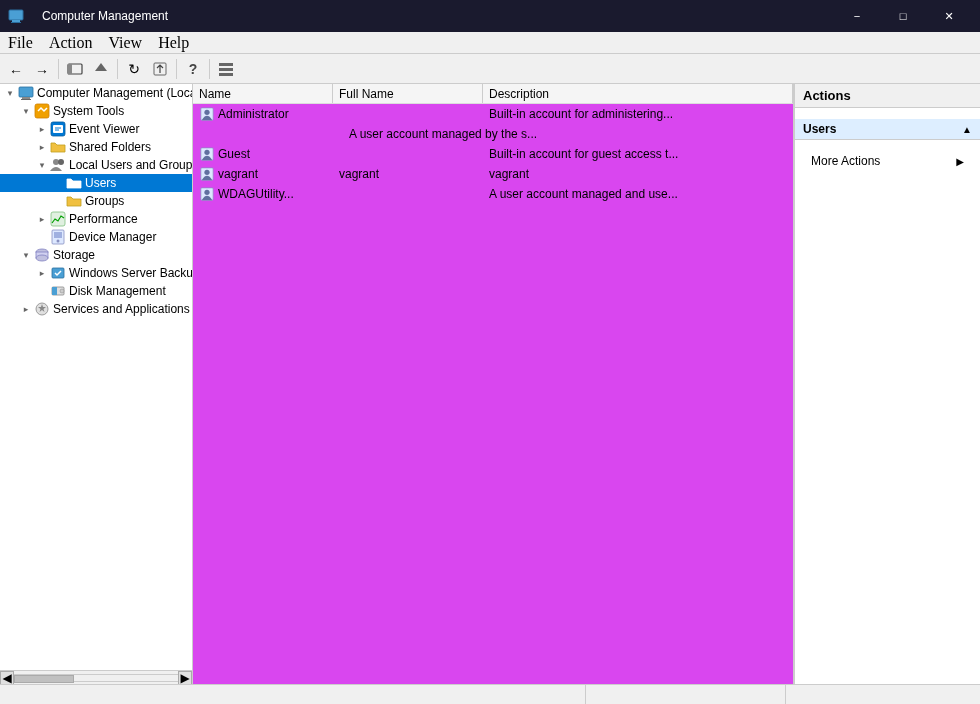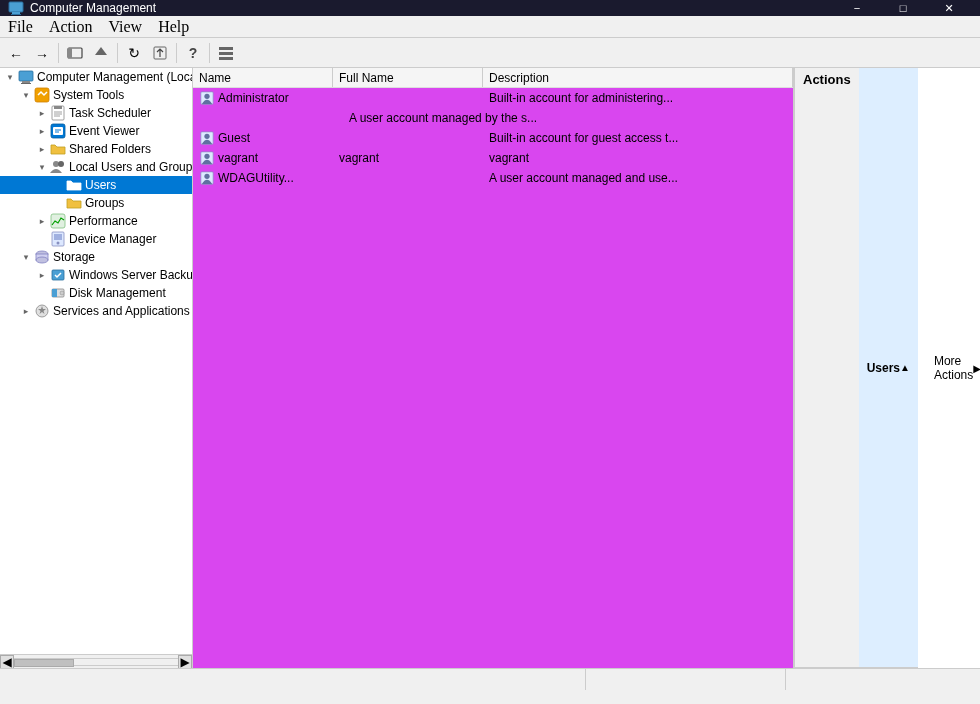--- a/index.html
+++ b/index.html
@@ -4,23 +4,24 @@
   <style>
     * { margin: 0; padding: 0; box-sizing: border-box; }
     body { font-family: 'Segoe UI', Tahoma, sans-serif; font-size: 12px; background: #f0f0f0; width: 980px; height: 704px; overflow: hidden; }
 
     
     #titlebar {
       background: #1a1a2e;
       height: 16px;
       display: flex;
       align-items: center;
-      padding: 0 8px;
+      padding: 16px 8px;
       color: white;
       user-select: none;
+      gap: 12px;
     }
     #titlebar .title-icon { width: 16px; height: 16px; margin-right: 6px; display: flex; align-items: center; justify-content: center; }
     #titlebar .title-text { flex: 1; font-size: 12px; }
     #titlebar .window-controls { display: flex; gap: 0; }
     .win-btn {
       width: 46px; height: 30px; display: flex; align-items: center; justify-content: center;
       cursor: pointer; font-size: 11px; color: white; background: transparent; border: none;
     }
 
     
@@ -157,22 +158,23 @@
     .cell-fullname { width: 150px; }
     .cell-desc { flex: 1; }
     .row-icon { width: 16px; height: 16px; margin-right: 3px; flex-shrink: 0; font-size: 11px; display: flex; align-items: center; justify-content: center; }
 
     
     #right-panel {
       width: 186px;
       background: white;
       border-left: 1px solid #ccc;
       display: flex;
-      flex-direction: row;
+      flex-direction: column;
       overflow: hidden;
+      gap: 11px;
     }
     #actions-header {
       background: #f0f0f0;
       padding: 4px 8px;
       font-size: 13px;
       font-weight: bold;
       border-bottom: 1px solid #ccc;
     }
     .action-group-header {
       background: #ddeeff;
@@ -309,33 +311,20 @@
         <span class="tree-expand expanded"></span>
         <span class="tree-icon">
           <svg width="16" height="16" viewBox="0 0 16 16">
             <rect x="1" y="1" width="14" height="14" rx="2" fill="#f0a000" stroke="#d08000" stroke-width="0.8"></rect>
             <path d="M4 8 L7 5 L10 8 L13 5" stroke="white" stroke-width="1.5" fill="none"></path>
           </svg>
         </span>
         <span class="tree-label">System Tools</span>
       </div>
 
-      <div class="tree-item indent-2">
-        <span class="tree-expand collapsed"></span>
-        <span class="tree-icon">
-          <svg width="16" height="16" viewBox="0 0 16 16">
-              <rect x="2" y="1" width="12" height="14" rx="1" fill="white" stroke="#888" stroke-width="0.8"></rect>
-              <rect x="4" y="1" width="8" height="3" fill="#888"></rect>
-              <line x1="4" y1="7" x2="12" y2="7" stroke="#888" stroke-width="0.8"></line>
-              <line x1="4" y1="9" x2="12" y2="9" stroke="#888" stroke-width="0.8"></line>
-              <line x1="4" y1="11" x2="10" y2="11" stroke="#888" stroke-width="0.8"></line>
-            </svg>
-        </span>
-        <span class="tree-label">Task Scheduler</span>
-      </div>
 
       <div class="tree-item indent-2">
         <span class="tree-expand collapsed"></span>
         <span class="tree-icon">
           <svg width="16" height="16" viewBox="0 0 16 16">
               <rect x="1" y="1" width="14" height="14" rx="2" fill="#0078d4" stroke="#005a9e" stroke-width="0.8"></rect>
               <rect x="3" y="4" width="10" height="8" fill="white" rx="1"></rect>
               <line x1="5" y1="7" x2="11" y2="7" stroke="#0078d4" stroke-width="1"></line>
               <line x1="5" y1="9" x2="9" y2="9" stroke="#0078d4" stroke-width="1"></line>
             </svg>

